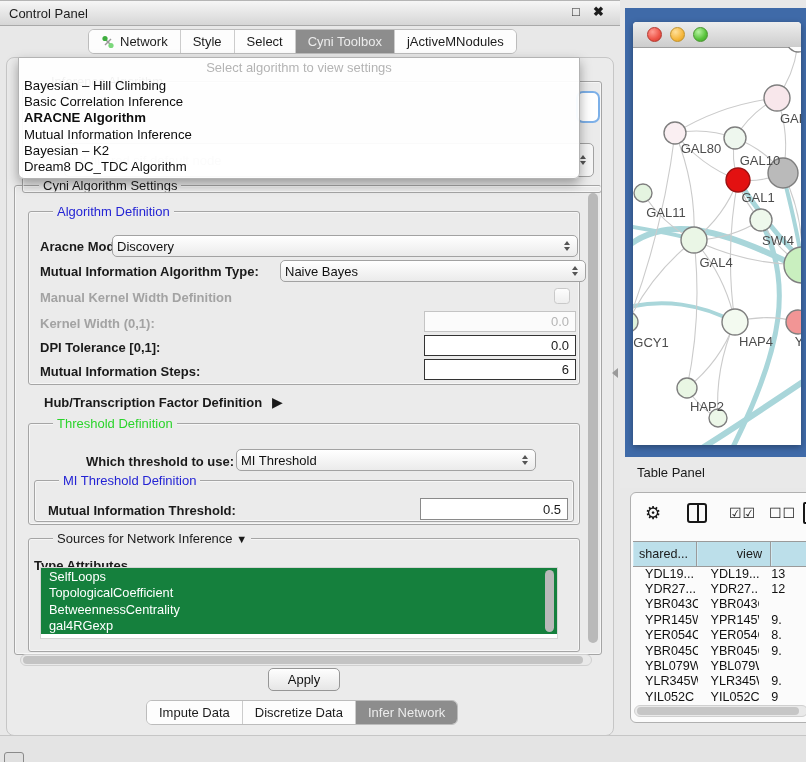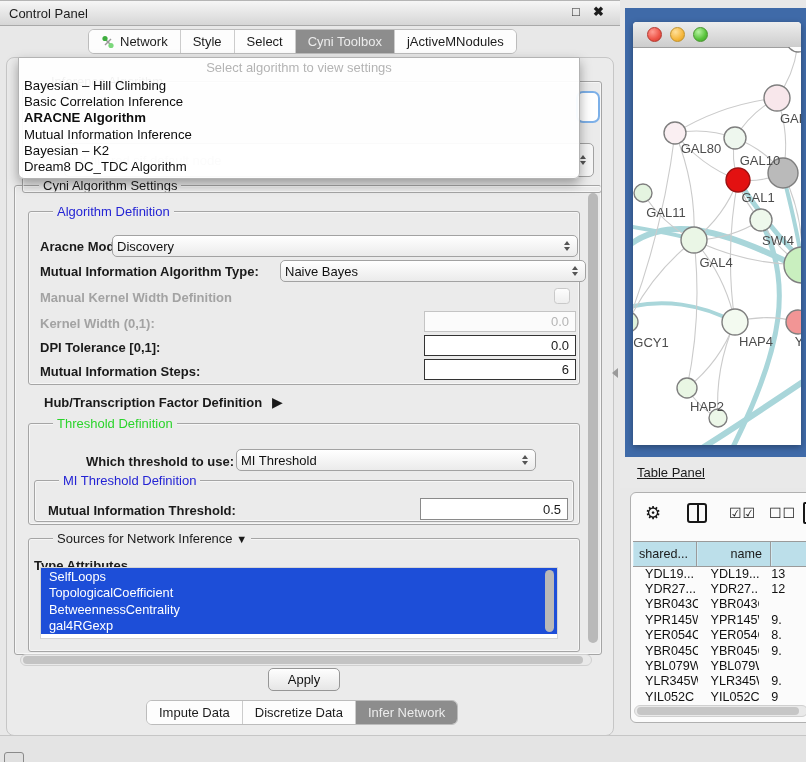--- a/index.html
+++ b/index.html
@@ -40,21 +40,21 @@
   .field.off{border:1px solid #c4c4c4;background:#fbfbfb;color:#b5b5b5;}
   .checkbox{position:absolute;width:14px;height:14px;border:1px solid #c9c9c9;border-radius:3.5px;
             background:linear-gradient(#fdfdfd,#eeeeee);}
   
   .dropdown{left:18px;top:56px;width:560px;background:rgba(255,255,255,.94);border:1px solid #b3b3b3;
             border-radius:0 0 6px 6px;box-shadow:0 5px 12px rgba(0,0,0,.35);z-index:30;padding-bottom:3px;}
   .dd-ph{height:19px;display:flex;align-items:center;justify-content:center;color:#b4b4b4;font-size:13px;}
   .dd-item{height:16.3px;display:flex;align-items:center;padding-left:5px;font-size:13.2px;color:#0d0d0d;}
   
   .attr-list{position:absolute;background:#fff;border:1px solid #d4d4d4;overflow:hidden;}
-  .attr-item{height:16.5px;display:flex;align-items:center;padding-left:8px;background:#1d4ed8;color:#fff;font-size:12.8px;}
+  .attr-item{height:16.5px;display:flex;align-items:center;padding-left:8px;background:#15803d;color:#fff;font-size:12.8px;}
   
   .sb-thumb{position:absolute;background:#b9b9b9;border-radius:5px;}
   .sb-track-h{position:absolute;background:#e9e9e9;border:1px solid #d0d0d0;border-radius:6px;}
   
   .push-btn{position:absolute;display:flex;align-items:center;justify-content:center;font-size:13px;color:#111;
             background:linear-gradient(#fefefe,#e6e6e6);border:1px solid #969696;border-radius:5px;}
   
   .desktop{left:625px;top:8px;width:181px;height:449px;background:#3f6aa8;}
   .net-window{position:absolute;left:8px;top:14px;width:168px;height:423px;background:#fff;border-radius:4px 4px 0 0;
               box-shadow:0 2px 6px rgba(0,0,0,.35);overflow:hidden;}
@@ -305,31 +305,31 @@
           <text x="123" y="298.5" text-anchor="middle" font-size="13" fill="#4c4c4c" font-family="&quot;Liberation Sans&quot;, sans-serif">HAP4</text>
           <text x="166" y="298.5" text-anchor="middle" font-size="13" fill="#4c4c4c" font-family="&quot;Liberation Sans&quot;, sans-serif">Y</text>
           <text x="18" y="299.5" text-anchor="middle" font-size="13" fill="#4c4c4c" font-family="&quot;Liberation Sans&quot;, sans-serif">GCY1</text>
           <text x="74" y="363.5" text-anchor="middle" font-size="13" fill="#4c4c4c" font-family="&quot;Liberation Sans&quot;, sans-serif">HAP2</text>
         </svg>
     </div>
   </div>
 </div>
 
 <div class="abs tp-header">
-  <span style="margin-left:17px;text-decoration:underline;">Table Panel</span>
+  <span style="margin-left:17px;">Table Panel</span>
 </div>
 <div class="abs tp-window">
   <span class="tb-icon" style="left:14px;top:9px;font-size:18px;">⚙</span>
   <span class="tb-icon split-ico" style="left:56px;top:10px;"></span>
   <span class="tb-icon" style="left:98px;top:12px;font-size:14px;letter-spacing:1px;">☑☑</span>
   <span class="tb-icon" style="left:138px;top:12px;font-size:14px;letter-spacing:1px;">☐☐</span>
   <span class="tb-icon doc-ico" style="left:172px;top:9px;"></span>
   <div class="th-row">
       <div class="th-cell" style="width: 64px; height: 24px;">shared...</div>
-      <div class="th-cell" style="width: 74px; height: 24px;">name</div>
+      <div class="th-cell" style="width: 74px; height: 24px;">view</div>
       <div class="th-cell" style="width: 60px; height: 24px;">A</div>
     </div>
   <div class="abs" style="left:2px;top:73px;width:176px;height:138px;overflow:hidden;">
       <div class="td-row">
         <div class="td-cell" style="width: 80px;">YDL19...</div>
         <div class="td-cell" style="width: 74px;">YDL19...</div>
         <div class="td-cell" style="width: 60px;">13</div>
       </div>
       <div class="td-row">
         <div class="td-cell" style="width: 80px;">YDR27...</div>

